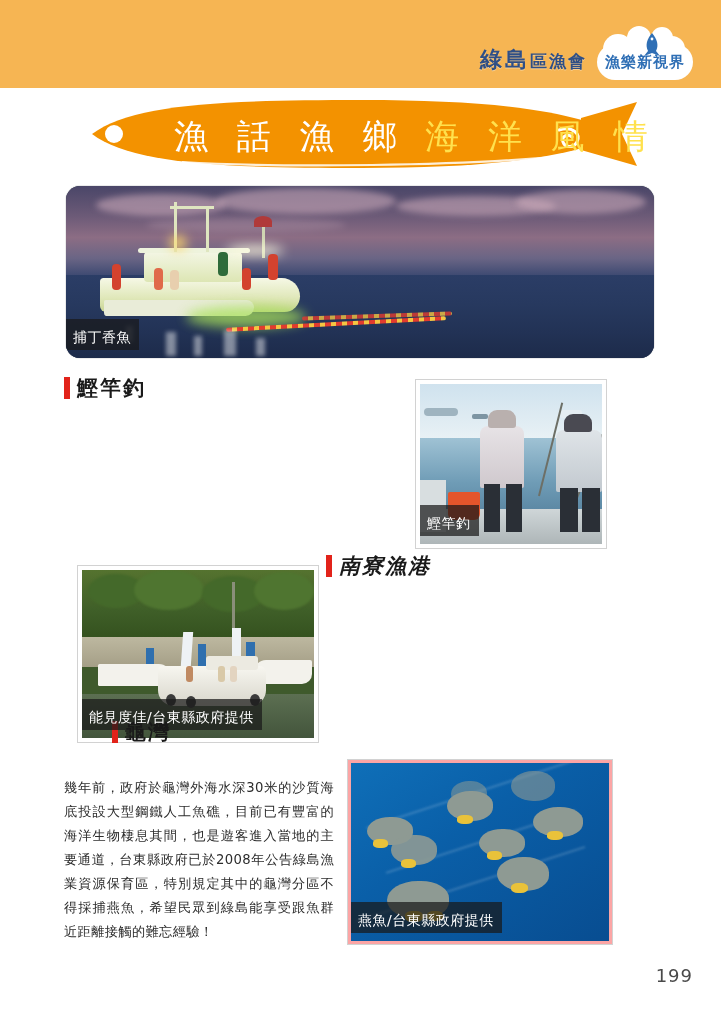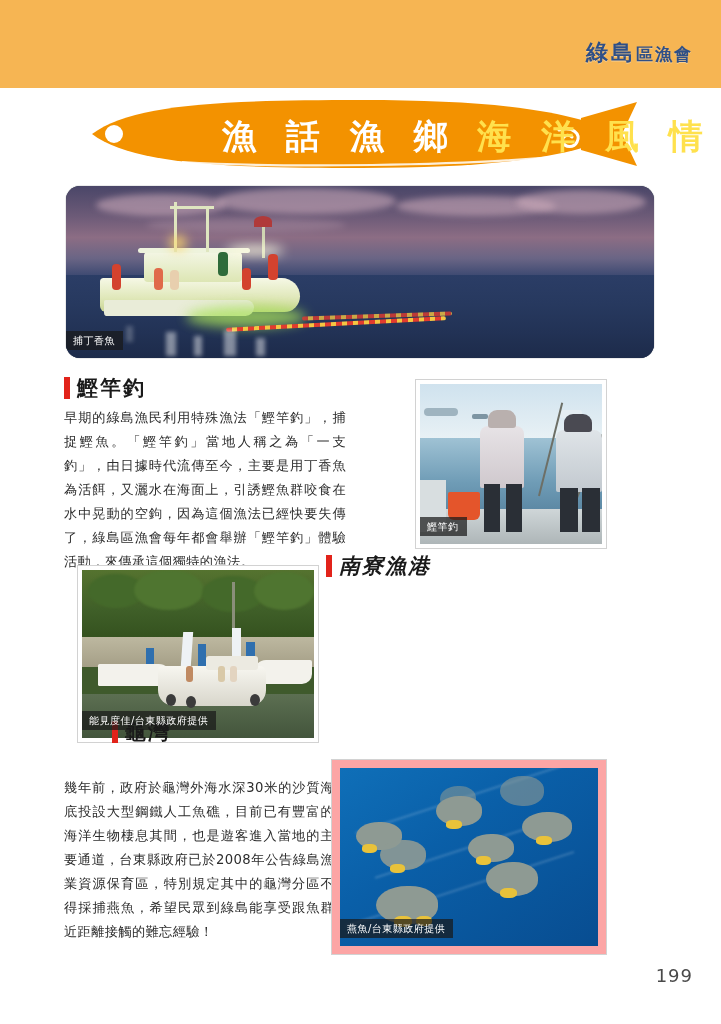--- a/index.html
+++ b/index.html
@@ -55,35 +55,35 @@
     white-space:nowrap;margin-top:4px;
   }
 
   
   .title-banner{
     position:absolute;left:62px;top:100px;width:600px;height:68px;
   }
   .title-text{
     position:absolute;left:112px;top:14px;
     font-family:"DejaVu Serif","Liberation Serif",serif;
-    font-size:34px;font-weight:bold;letter-spacing:9px;white-space:nowrap;margin-left:48px;
+    font-size:34px;font-weight:normal;letter-spacing:9px;white-space:nowrap;
   }
   .t-white{color:#ffffff;}
   .t-yellow{color:#ffe14d;}
 
   
   .photo{
     position:absolute;overflow:hidden;background:#123;
     box-shadow:0 0 0 1px rgba(0,0,0,.08);
   }
   .photo .cap{
     position:absolute;left:0;bottom:8px;
     background:rgba(25,25,25,.72);
-    color:#fff;font-size:10px;line-height:1.5;
-    padding:2px 8px 2px 7px;letter-spacing:.5px;
+    color:#fff;font-size:14px;line-height:1.5;
+    padding:8px 8px 2px 7px;letter-spacing:.5px;
     font-family:"DejaVu Sans","Liberation Sans",sans-serif;
     z-index:9;white-space:nowrap;
   }
 
   
   #photo-hero{left:66px;top:186px;width:588px;height:172px;border-radius:14px;}
   .hero-sky{position:absolute;inset:0;
     background:linear-gradient(#4a4668 0%,#6d5b78 18%,#8c6d84 30%,#6a6585 42%,#3e4a72 52%,#2e3f66 70%,#27365c 100%);}
   .hero-cloud{position:absolute;background:rgba(210,175,190,.55);border-radius:50%;filter:blur(3px);}
   .hero-sea{position:absolute;left:0;right:0;top:52%;bottom:0;
@@ -117,22 +117,22 @@
   .hb-bush{position:absolute;border-radius:50%;background:#44692a;filter:blur(1px);}
   .hb-wall{position:absolute;left:0;right:0;top:40%;height:18%;
     background:linear-gradient(#bdb8a0,#a59f87);}
   .hb-water{position:absolute;left:0;right:0;bottom:0;height:26%;
     background:linear-gradient(#5c6f52,#43553c);}
   .hb-boat{position:absolute;background:#f3f2ec;border-radius:2px 2px 8px 8px;}
   .hb-sail{position:absolute;background:#eef2f5;}
   .hb-blue{position:absolute;background:#2f6fae;}
 
   
-  #photo-fish{left:332px;top:760px;width:258px;height:178px;
-    background:#404040;border:8px solid #fca5a5;box-shadow:0 0 0 1px #d2d2d2;}
+  #photo-fish{left:348px;top:760px;width:258px;height:178px;
+    background:#404040;border:3px solid #fca5a5;box-shadow:0 0 0 1px #d2d2d2;}
   .bf-water{position:absolute;inset:0;
     background:linear-gradient(145deg,#0f6fb8 0%,#0a5fa8 40%,#084d91 100%);}
   .bf-ripple{position:absolute;height:2px;background:rgba(255,255,255,.18);
     border-radius:2px;transform:rotate(-18deg);filter:blur(1px);}
   .bf{position:absolute;background:#8e9a93;border-radius:50% 45% 45% 50%;}
   .bf-fin{position:absolute;background:#e9c23a;border-radius:40%;}
 
   
   .sec-head{
     position:absolute;display:flex;align-items:center;gap:7px;
@@ -157,20 +157,31 @@
   }
 </style>
 </head>
 <body>
 
 <div class="page">
 
   <div class="header-band">
     <div class="header-inner">
       <div class="org-name"><span>綠島</span><span class="small">區漁會</span></div>
+      <div class="logo-badge">
+        <div class="logo-cloud"></div>
+        <div class="logo-cloud-b1"></div>
+        <div class="logo-cloud-b2"></div>
+        <svg class="logo-fish" viewBox="0 0 22 24">
+          <path d="M11 0 C6 6 4 12 7 18 L15 18 C18 12 16 6 11 0 Z" fill="#2f6fb5"></path>
+          <path d="M7 18 L3 23 L11 20 L19 23 L15 18 Z" fill="#2f6fb5"></path>
+          <circle cx="11" cy="6" r="1.4" fill="#ffffff"></circle>
+        </svg>
+        <div class="logo-text">漁樂新視界</div>
+      </div>
     </div>
   </div>
 
   <div class="title-banner">
     <svg width="600" height="68" viewBox="0 0 600 68">
       <path d="M30 34 C70 4 160 0 300 0 C400 0 470 6 520 20 L520 48 C470 62 400 68 300 68 C160 68 70 64 30 34 Z" fill="#f39200"></path>
       <path d="M519 18 L575 2 L560 34 L575 66 L519 50 Z" fill="#f39200"></path>
       <circle cx="52" cy="34" r="9" fill="#ffffff"></circle>
       <path d="M120 62 C220 68 400 66 500 56" stroke="#ffffff" stroke-width="2.2" fill="none" opacity=".85"></path>
       <path d="M497 30 c14 -4 22 4 18 12 c-3 6 -12 6 -14 0 c-2 -5 4 -9 9 -5" stroke="#ffffff" stroke-width="3" fill="none" stroke-linecap="round"></path>
@@ -216,21 +227,20 @@
     <div class="reflect" style="left:190px;top:152px;width:9px;height:18px;"></div>
     <div class="reflect" style="left:60px;top:140px;width:7px;height:16px;opacity:.5;"></div>
 
     <div class="cap">捕丁香魚</div>
   </div>
 
   <div class="sec-head" style="left:64px;top:374px;">
     <div class="sec-bar"></div>
     <div class="sec-title">鰹竿釣</div>
   </div>
-  <div class="body-text" style="left:64px;top:406px;width:282px;">早期的綠島漁民利用特殊漁法「鰹竿釣」，捕捉鰹魚。「鰹竿釣」當地人稱之為「一支釣」，由日據時代流傳至今，主要是用丁香魚為活餌，又灑水在海面上，引誘鰹魚群咬食在水中晃動的空鉤，因為這個漁法已經快要失傳了，綠島區漁會每年都會舉辦「鰹竿釣」體驗活動，來傳承這個獨特的漁法。</div>
 
   <div class="photo" id="photo-pole">
     <div class="pf-sky"></div>
     <div class="pf-sea"></div>
     <div class="pf-deck"></div>
     <div style="position:absolute;left:4px;top:24px;width:34px;height:8px;background:#9fb4c0;border-radius:4px;"></div>
     <div style="position:absolute;left:52px;top:30px;width:16px;height:5px;background:#7d95a3;border-radius:2px;"></div>
     <div style="position:absolute;left:140px;top:26px;width:22px;height:8px;background:#e6eef2;border-radius:3px;"></div>
     <div class="pf-rod" style="left:118px;top:16px;height:96px;transform:rotate(14deg);"></div>
     <div class="pf-rod" style="left:156px;top:44px;height:70px;transform:rotate(22deg);"></div>

